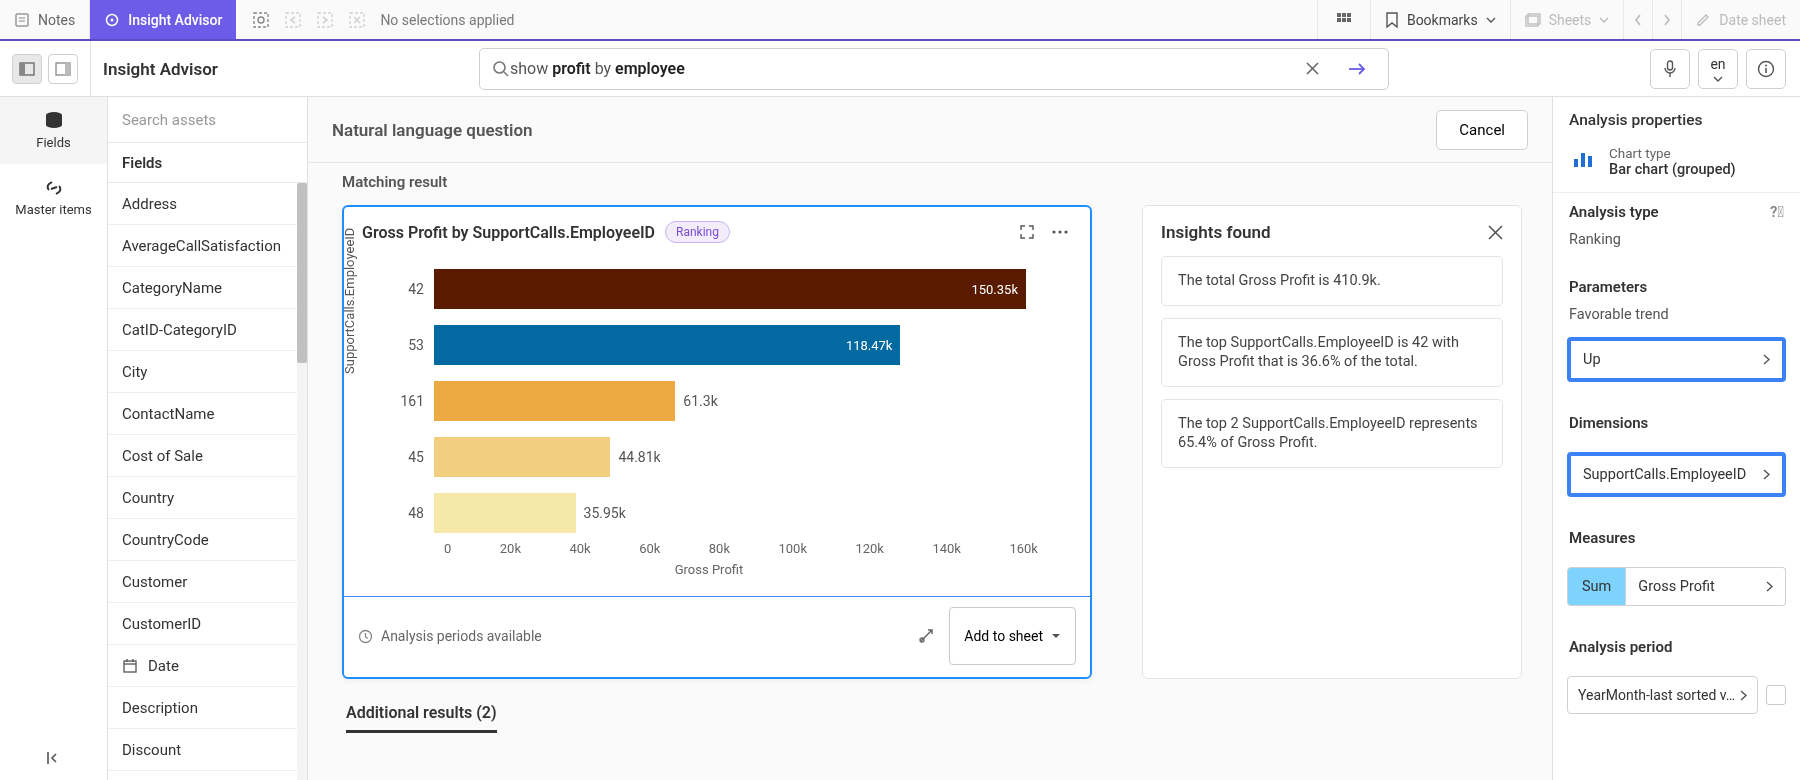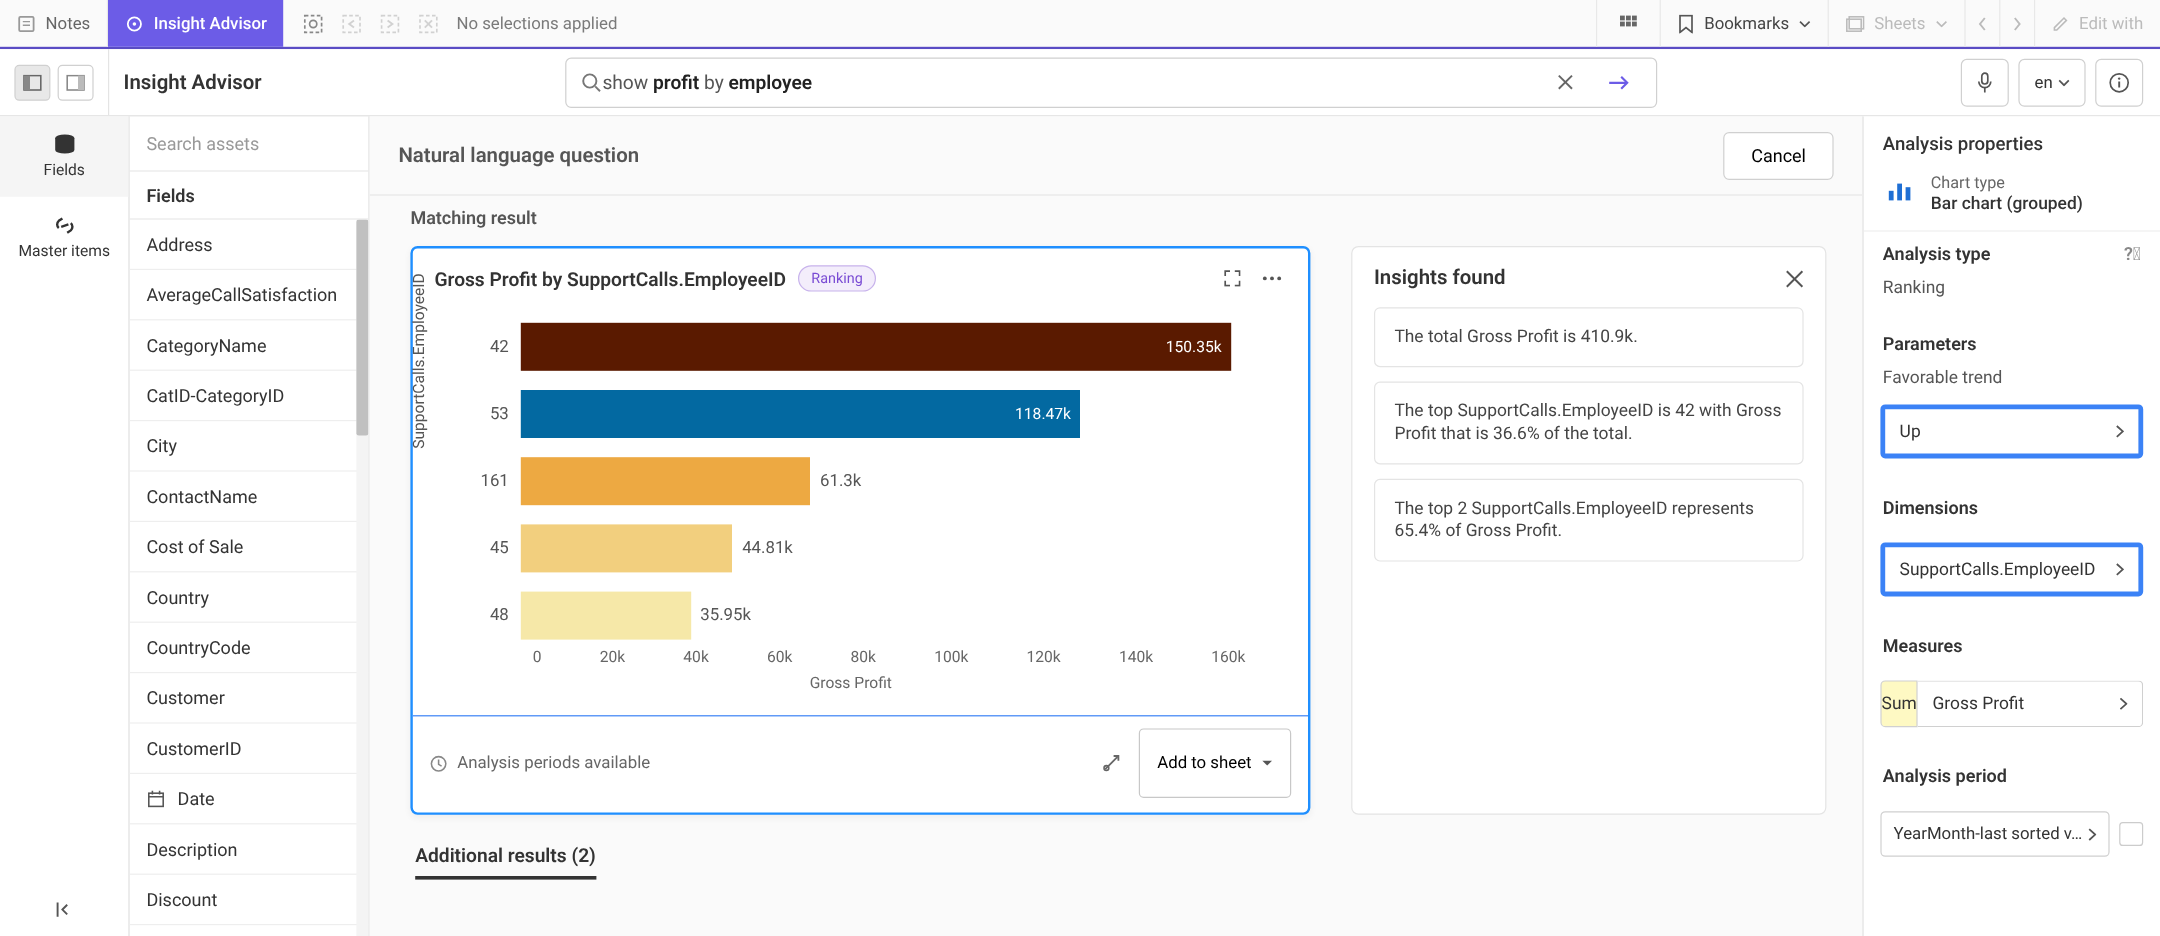--- a/index.html
+++ b/index.html
@@ -22,21 +22,21 @@
 .ptoggle { width: 30px; height: 30px; border: 1px solid #d0d0d0; border-radius: 4px; display:flex; align-items:center; justify-content:center; background:#fff; }
 .ptoggle.active { background: #e8e8e8; }
 .second-title { font-size: 17px; font-weight: 600; padding-left: 12px; }
 .search-wrap { flex: 1; display: flex; justify-content: center; }
 .search-box { width: 910px; height: 42px; border: 1px solid #d0d0d0; border-radius: 5px; display: flex; align-items: center; padding: 0 12px; }
 .search-input { flex: 1; font-size: 16px; border: none; outline: none; color: #555; }
 .search-input .bold { font-weight: 600; color: #222; }
 .search-ctrls { display: flex; align-items: center; gap: 6px; margin-left: 6px; }
 .search-icon-btn { width: 38px; height: 38px; display: flex; align-items: center; justify-content: center; color: #595959; border-radius: 4px; }
 .round-btn { width: 40px; height: 40px; border: 1px solid #d0d0d0; border-radius: 5px; display: flex; align-items:center; justify-content:center; }
-.lang-btn { width: 56px; height: 40px; border: 1px solid #d0d0d0; border-radius: 5px; display: flex; align-items:center; justify-content:center; gap:4px; font-size:14px;}
+.lang-btn { width: 40px; height: 40px; border: 1px solid #d0d0d0; border-radius: 5px; display: flex; align-items:center; justify-content:center; gap:4px; font-size:14px;flex-direction:column;}
 .second-right { display:flex; align-items:center; gap:8px; padding-right:14px; }
 
 
 .main { display: flex; height: calc(780px - 41px - 56px); }
 
 
 .left-rail { width: 108px; border-right: 1px solid #e0e0e0; display:flex; flex-direction:column; align-items:center; }
 .rail-item { width: 100%; padding: 14px 0; text-align: center; font-size: 13px; color: #333; }
 .rail-item.active { background: #f5f5f5; }
 .rail-collapse { margin-top: auto; padding: 14px; color:#555;}
@@ -51,21 +51,21 @@
 .field-thumb { position:absolute; right:0; top:0; width:10px; height:180px; background:#c0c0c0; border-radius:2px; }
 
 
 .center { flex:1; display:flex; flex-direction:column; background:#fafafa; overflow:hidden; }
 .nl-header { height: 66px; display:flex; align-items:center; justify-content:space-between; padding: 0 24px; border-bottom: 1px solid #e6e6e6; }
 .nl-title { font-size: 17px; font-weight:600; color:#555; }
 .cancel-btn { padding: 10px 22px; border:1px solid #d0d0d0; border-radius:5px; background:#fff; font-size:15px; }
 
 .matching { padding: 10px 34px 6px; font-size:15px; font-weight:600; color:#555; }
 
-.result-row { display:flex; padding: 8px 30px 8px 34px; gap: 34px; }
+.result-row { display:flex; padding: 8px 30px 8px 34px; gap: 50px; }
 
 
 .chart-card { width: 750px; border:2px solid #1f8fff; border-radius:6px; background:#fff; display:flex; flex-direction:column; box-shadow: 0 2px 6px rgba(0,0,0,0.05); }
 .chart-head { display:flex; align-items:center; padding: 14px 18px 8px; gap:10px; }
 .chart-title { font-size:16px; font-weight:600; }
 .rank-chip { font-size:12px; color:#7a4cd4; border:1px solid #c8b3ec; background:#f3edfb; padding:3px 10px; border-radius:12px; }
 .chart-head-sp { flex:1; }
 .chart-icn { color:#666; font-size:16px; padding:0 4px;}
 .chart-body { padding: 10px 26px 4px 10px; height: 345px; position:relative; }
 .bar-row { display:flex; align-items:center; height: 56px; }
@@ -97,21 +97,21 @@
 .rp-section { padding: 10px 16px 6px; }
 .rp-ct { display:flex; gap:12px; align-items:flex-start; padding: 6px 16px 14px; border-bottom:1px solid #eee;}
 .rp-ct-icon { width:28px; height:28px; color:#1f6fd4; display:flex; align-items:center; justify-content:center;}
 .rp-small { font-size:13.5px; color:#666; }
 .rp-val { font-size:14.5px; color:#333; font-weight:500;}
 .rp-label { font-size:15px; font-weight:600; color:#333; margin-bottom:6px;}
 .rp-help { float:right; color:#888;}
 .rp-text { font-size:14.5px; color:#555; padding-top:4px;}
 .rp-drop { margin: 8px 14px 12px; border:4px solid #3b82f6; border-radius:4px; padding:10px 12px; display:flex; align-items:center; justify-content:space-between; font-size:14.5px; background:#fff;}
 .rp-measure-row { display:flex; gap:0; margin: 8px 14px 12px; }
-.rp-sum { border:1px solid #d0d0d0; border-radius:4px 0 0 4px; padding:10px 0; font-size:14.5px; background:#fef9c3;}
+.rp-sum { border:1px solid #d0d0d0; border-radius:4px 0 0 4px; padding:10px 14px; font-size:14.5px; background:#7dd3fc;}
 .rp-measure { flex:1; border:1px solid #d0d0d0; border-left:none; border-radius:0 4px 4px 0; padding:10px 12px; display:flex; align-items:center; justify-content:space-between; font-size:14.5px;}
 .rp-period-row { display:flex; gap:8px; padding: 8px 14px 0; align-items:center;}
 .rp-period { flex:1; border:1px solid #d0d0d0; border-radius:4px; padding:10px 10px; display:flex; align-items:center; justify-content:space-between; font-size:14px; white-space:nowrap; overflow:hidden;}
 .rp-checkbox { width:20px; height:20px; border:1px solid #ccc; border-radius:3px;}
 svg { display:block; }
 </style>
 </head>
 <body>
 
 <div class="top-toolbar">
@@ -188,21 +188,21 @@
     </div>
     <div class="tb-right-item tb-disabled" style="padding:0 10px;">
       <svg width="8" height="12" viewBox="0 0 8 12">
           <path d="M2 1 L6 6 L2 11" fill="none" stroke="#bbb" stroke-width="1.6"></path>
         </svg>
     </div>
     <div class="tb-right-item tb-disabled">
       <svg width="15" height="15" viewBox="0 0 15 15">
           <path d="M2 11 L10 3 L12 5 L4 13 L2 13 Z" fill="none" stroke="#bbb" stroke-width="1.3"></path>
         </svg>
-      <span>Edit with</span>
+      <span>Date sheet</span>
     </div>
   </div>
 </div>
 
 <div class="second-bar">
   <div class="panel-toggles">
     <div class="ptoggle active">
       <svg width="16" height="14" viewBox="0 0 16 14">
           <rect x="1" y="1" width="14" height="12" fill="none" stroke="#666" stroke-width="1.3"></rect>
           <rect x="1" y="1" width="5" height="12" fill="#888"></rect>

